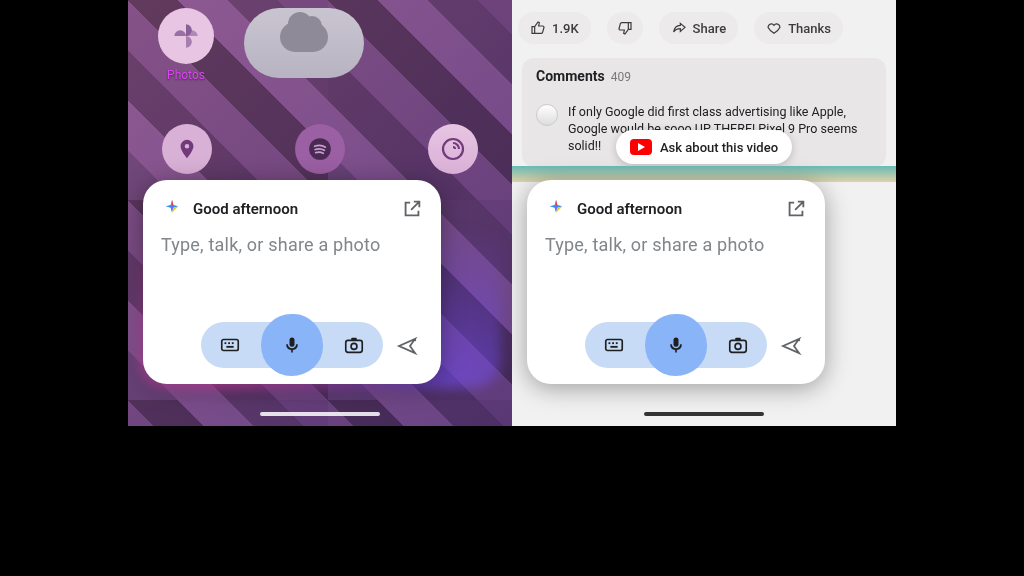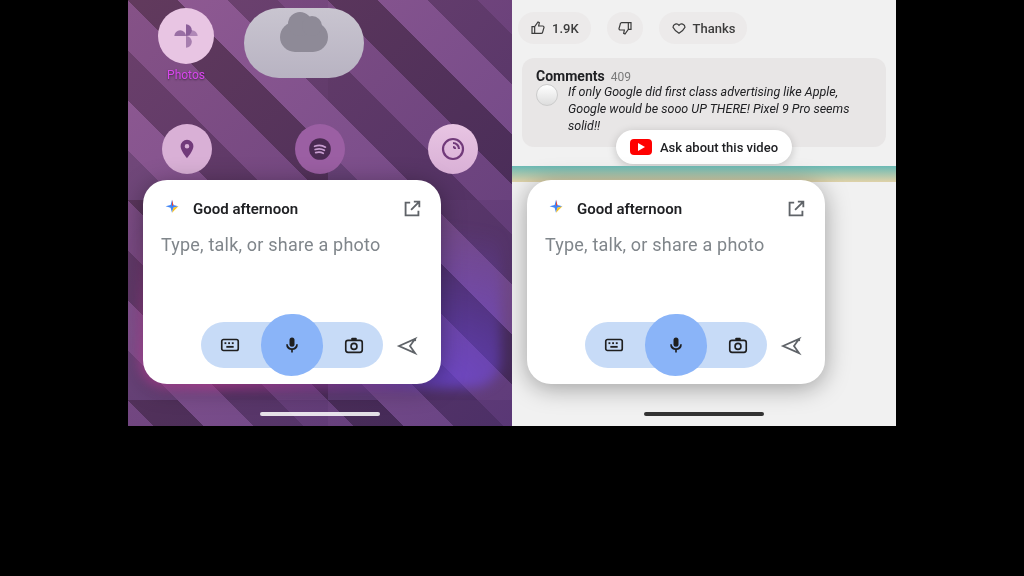--- a/index.html
+++ b/index.html
@@ -71,21 +71,21 @@
   .yt-bg { position:absolute; inset:0; background:#f1f1f1;}
   .action-row{position:absolute;top:12px;left:6px;right:6px;display:flex;gap:16px;align-items:center;overflow:hidden;}
   .chip{height:32px;border-radius:18px;background:#eceaea;display:flex;align-items:center;gap:6px;padding:0 12px;color:#3c3c3c;font-size:13px;font-weight:500;white-space:nowrap;}
   .chip.icon-only{padding:0 10px;}
   .chip svg{width:16px;height:16px;}
 
   .comments-box{position:absolute;top:58px;left:10px;right:10px;background:#e8e6e6;border-radius:12px;padding:10px 14px 12px 14px;}
   .comments-head{display:flex;align-items:baseline;gap:6px;}
   .comments-title{font-size:14px;font-weight:700;color:#202124;}
   .comments-count{font-size:12px;color:#7a7a7a;}
-  .comment-row{display:flex;gap:10px;margin-top:0;font-style:italic;}
+  .comment-row{display:flex;gap:10px;margin-top:20px;}
   .avatar{width:22px;height:22px;border-radius:50%;background:linear-gradient(#fff,#ddd);flex:none;border:1px solid #ccc;}
   .comment-text{font-size:12.5px;color:#202124;line-height:1.35;}
 
   .chip-ask{position:absolute;top:130px;left:50%;transform:translateX(-50%);height:34px;background:#fff;border-radius:20px;box-shadow:0 2px 10px rgba(0,0,0,.2);display:flex;align-items:center;padding:10px 14px;gap:8px;font-size:13px;font-weight:500;color:#202124;}
   .yt-logo{width:22px;height:16px;background:#ff0000;border-radius:4px;position:relative;}
   .yt-logo::after{content:"";position:absolute;top:4px;left:8px;border-left:7px solid #fff;border-top:4px solid transparent;border-bottom:4px solid transparent;}
 
   .water-strip{position:absolute;top:166px;left:0;right:0;height:16px;background:linear-gradient(#6bbab5,#e0d2a8);}
 
   .yt-bottom-black{position:absolute;left:0;right:0;bottom:0;height:150px;background:#000;}
@@ -210,20 +210,26 @@
             </svg>
           <span>1.9K</span>
         </div>
         <div class="chip icon-only">
           <svg viewBox="0 0 24 24">
               <path fill="none" stroke="#3c3c3c" stroke-width="1.8" d="M17 4v10l-5 7-2-1 1-5H5a2 2 0 0 1-2-2l2-7a2 2 0 0 1 2-2h10zM21 14h-4V4h4z"></path>
             </svg>
         </div>
         <div class="chip">
           <svg viewBox="0 0 24 24">
+              <path fill="none" stroke="#3c3c3c" stroke-width="1.8" d="M14 5l7 6-7 6v-4c-5 0-8 2-10 5 1-6 4-10 10-10z"></path>
+            </svg>
+          <span>Share</span>
+        </div>
+        <div class="chip">
+          <svg viewBox="0 0 24 24">
               <path fill="none" stroke="#3c3c3c" stroke-width="1.8" d="M12 20s-7-4.5-9-9a5 5 0 0 1 9-3 5 5 0 0 1 9 3c-2 4.5-9 9-9 9z"></path>
             </svg>
           <span>Thanks</span>
         </div>
 
       </div>
 
       <div class="comments-box">
         <div class="comments-head">
           <span class="comments-title">Comments</span>

